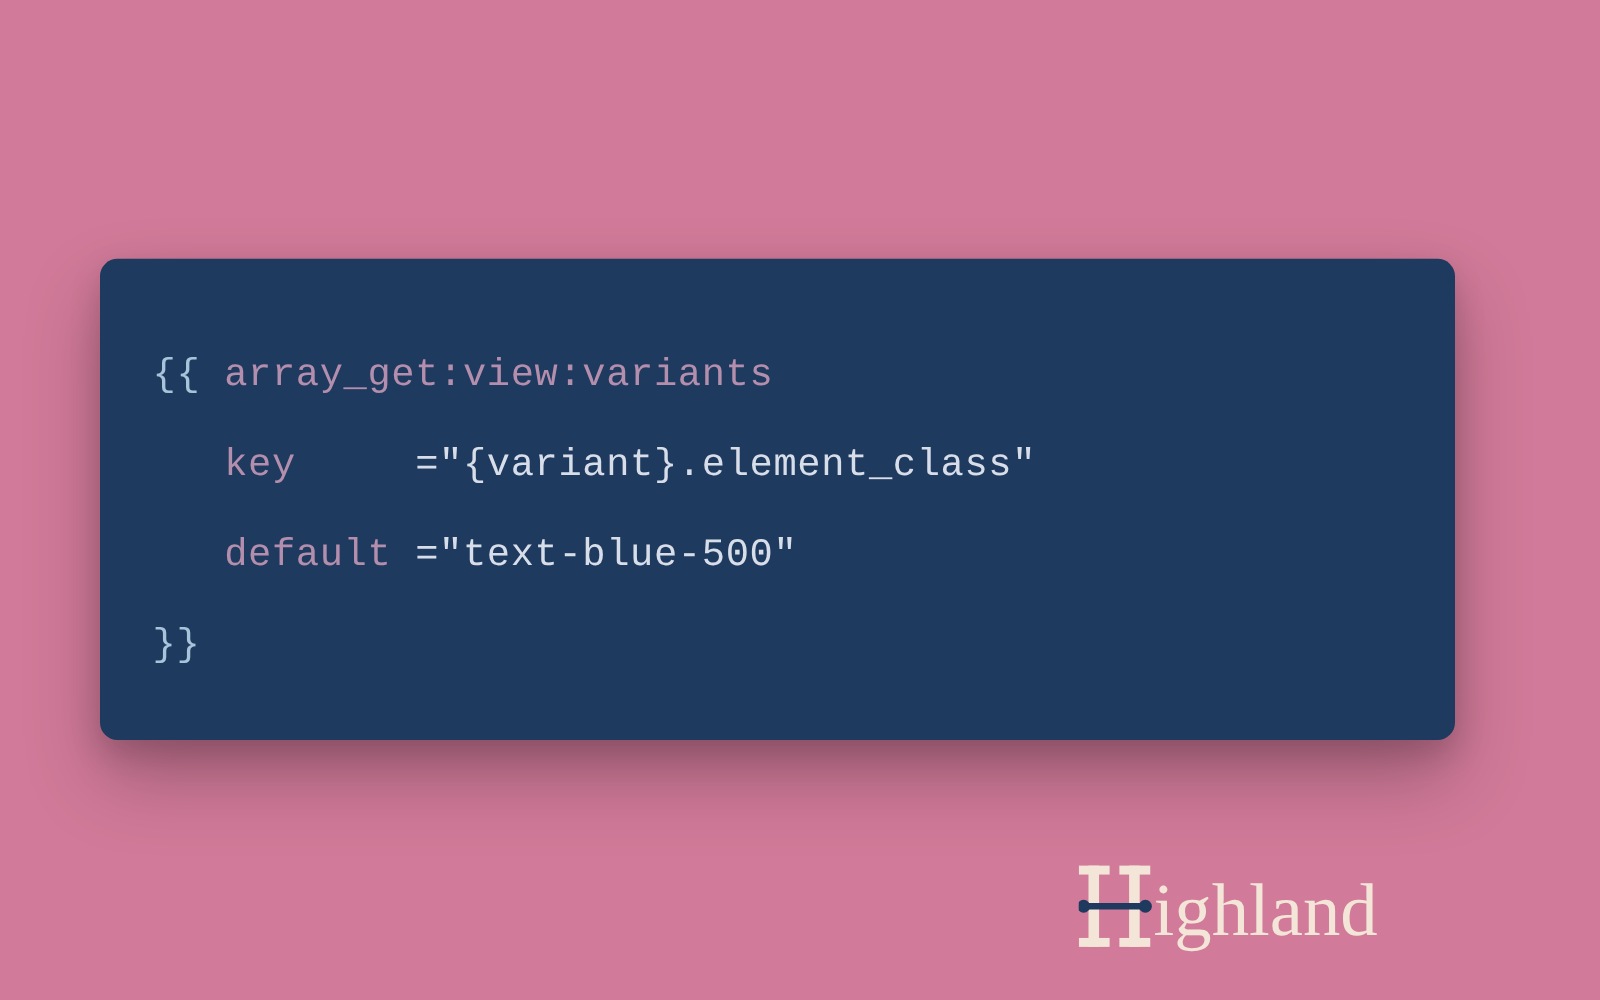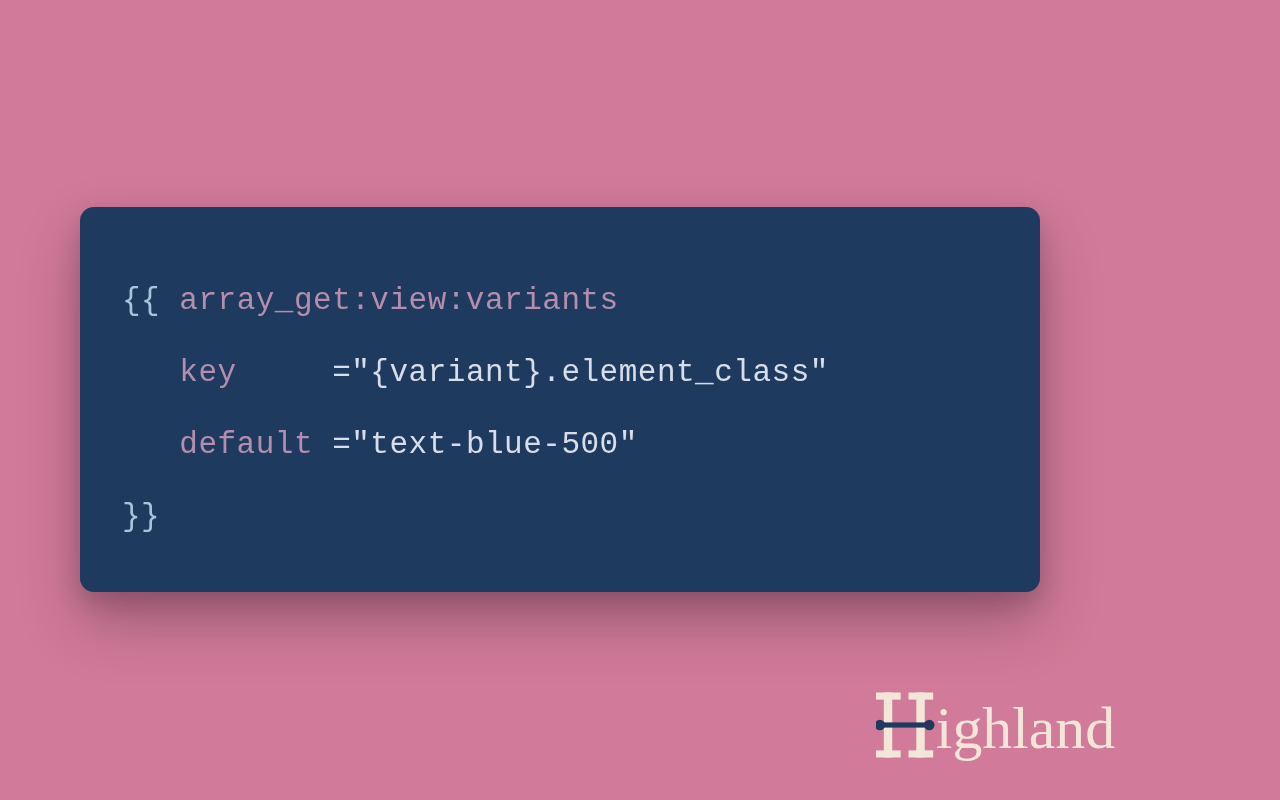--- a/index.html
+++ b/index.html
@@ -7,21 +7,21 @@
   body {
     background: #d17a99;
     font-family: "SF Mono", "Menlo", "Consolas", "Liberation Mono", monospace;
     position: relative;
     overflow: hidden;
   }
   .card {
     position: absolute;
     left: 80px;
     top: 207px;
-    width: 960px;
+    width: 1084px;
     height: 385px;
     background: #1f3a5f;
     border-radius: 14px;
     padding: 58px 42px 50px 42px;
     box-shadow: 0 30px 60px rgba(0,0,0,0.25), 0 10px 25px rgba(0,0,0,0.15);
   }
   pre.code {
     font-family: inherit;
     font-size: 31px;
     line-height: 2.32;
@@ -30,21 +30,21 @@
     color: #d8dee9;
   }
   .tok-delim  { color: #a7c4da; }
   .tok-tag    { color: #b48ead; }
   .tok-attr   { color: #b48ead; }
   .tok-punct  { color: #d8dee9; }
   .tok-string { color: #d8dee9; }
 
   .logo {
     position: absolute;
-    right: 40px;
+    right: 53px;
     bottom: 36px;
     height: 78px;
     display: flex;
     align-items: center;
     color: #f3e6d8;
   }
   .logo svg { height: 78px; width: auto; display: block; }
 </style>
 </head>
 <body>

